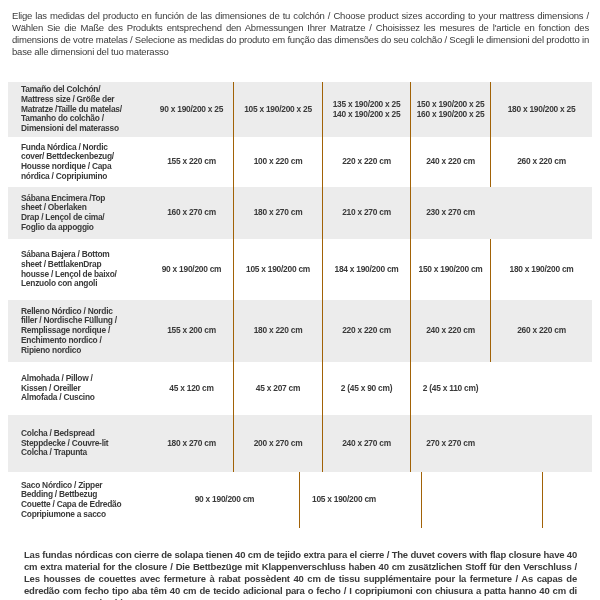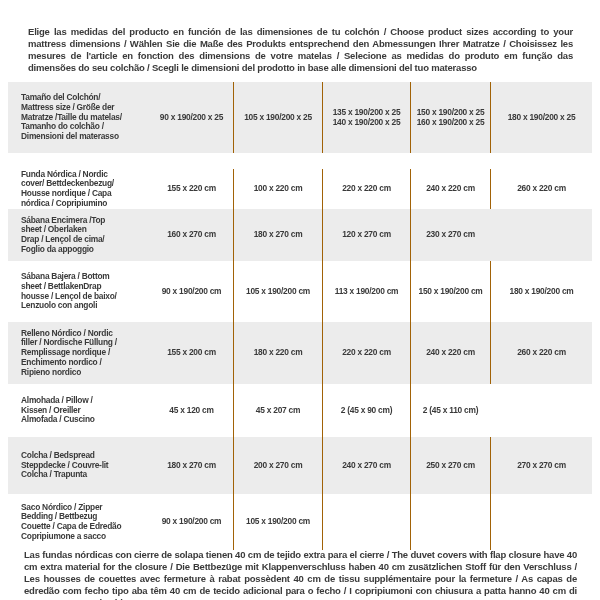--- a/index.html
+++ b/index.html
@@ -5,36 +5,36 @@
   html,body{margin:0;padding:0;}
   body{
     width:600px;height:600px;background:#ffffff;
     font-family:"Liberation Sans", sans-serif;
     color:#3a3a3a;
     -webkit-font-smoothing:antialiased;
   }
   .page{position:relative;width:600px;height:600px;overflow:hidden;}
 
   .intro{
-    position:absolute;top:10px;left:12px;right:11px;margin:16px;
-    font-size:9.5px;line-height:12px;font-weight:bold;
+    position:absolute;top:10px;left:12px;right:11px;margin:0;
+    font-size:9.5px;line-height:12px;font-weight:normal;
     letter-spacing:-0.2px;text-align:justify;
   }
 
   .size-table{position:absolute;top:82px;left:8px;width:584px;}
   .trow{display:grid;grid-template-columns:142px 83px 89px 88px 80px auto;}
   .trow:nth-child(odd){background:#ececec;}
-  .trow:nth-child(1){height:71px;}
-  .trow:nth-child(2){height:40px;margin-top:16px;}
+  .trow:nth-child(1){height:55px;}
+  .trow:nth-child(2){height:50px;}
   .trow:nth-child(3){height:52px;}
   .trow:nth-child(4){height:61px;}
   .trow:nth-child(5){height:62px;}
   .trow:nth-child(6){height:53px;}
   .trow:nth-child(7){height:57px;}
-  .trow:nth-child(8){height:56px;}
+  .trow:nth-child(8){height:56px;gap:33px;}
   .cell{
     display:flex;align-items:center;
     font-size:8.4px;line-height:9.7px;font-weight:bold;
     letter-spacing:-0.25px;white-space:pre-line;
     overflow:hidden;
   }
   .cell.label{justify-content:flex-start;padding-left:13px;padding-right:2px;text-align:left;}
   .cell.val{justify-content:center;text-align:center;padding:15px 1px;}
   .cell:nth-child(n+3){border-left:1px solid #a16207;}
 
@@ -80,32 +80,32 @@
       <div class="cell val">260 x 220 cm</div>
     </div>
 
     <div class="trow">
       <div class="cell label">Sábana Encimera /Top
 sheet / Oberlaken
 Drap / Lençol de cima/
 Foglio da appoggio</div>
       <div class="cell val">160 x 270 cm</div>
       <div class="cell val">180 x 270 cm</div>
-      <div class="cell val">120 x 270 cm</div>
+      <div class="cell val">210 x 270 cm</div>
       <div class="cell val">230 x 270 cm</div>
     </div>
 
     <div class="trow">
       <div class="cell label">Sábana Bajera / Bottom
 sheet / BettlakenDrap
 housse / Lençol de baixo/
 Lenzuolo con angoli</div>
       <div class="cell val">90 x 190/200 cm</div>
       <div class="cell val">105 x 190/200 cm</div>
-      <div class="cell val">113 x 190/200 cm</div>
+      <div class="cell val">184 x 190/200 cm</div>
       <div class="cell val">150 x 190/200 cm</div>
       <div class="cell val">180 x 190/200 cm</div>
     </div>
 
     <div class="trow">
       <div class="cell label">Relleno Nórdico / Nordic
 filler / Nordische Füllung /
 Remplissage nordique /
 Enchimento nordico /
 Ripieno nordico</div>
@@ -126,21 +126,20 @@
       <div class="cell val">2 (45 x 110 cm)</div>
     </div>
 
     <div class="trow">
       <div class="cell label">Colcha / Bedspread
 Steppdecke / Couvre-lit
 Colcha / Trapunta</div>
       <div class="cell val">180 x 270 cm</div>
       <div class="cell val">200 x 270 cm</div>
       <div class="cell val">240 x 270 cm</div>
-      <div class="cell val">250 x 270 cm</div>
       <div class="cell val">270 x 270 cm</div>
     </div>
 
     <div class="trow">
       <div class="cell label">Saco Nórdico / Zipper
 Bedding / Bettbezug
 Couette / Capa de Edredão
 Copripiumone a sacco</div>
       <div class="cell val">90 x 190/200 cm</div>
       <div class="cell val">105 x 190/200 cm</div>

